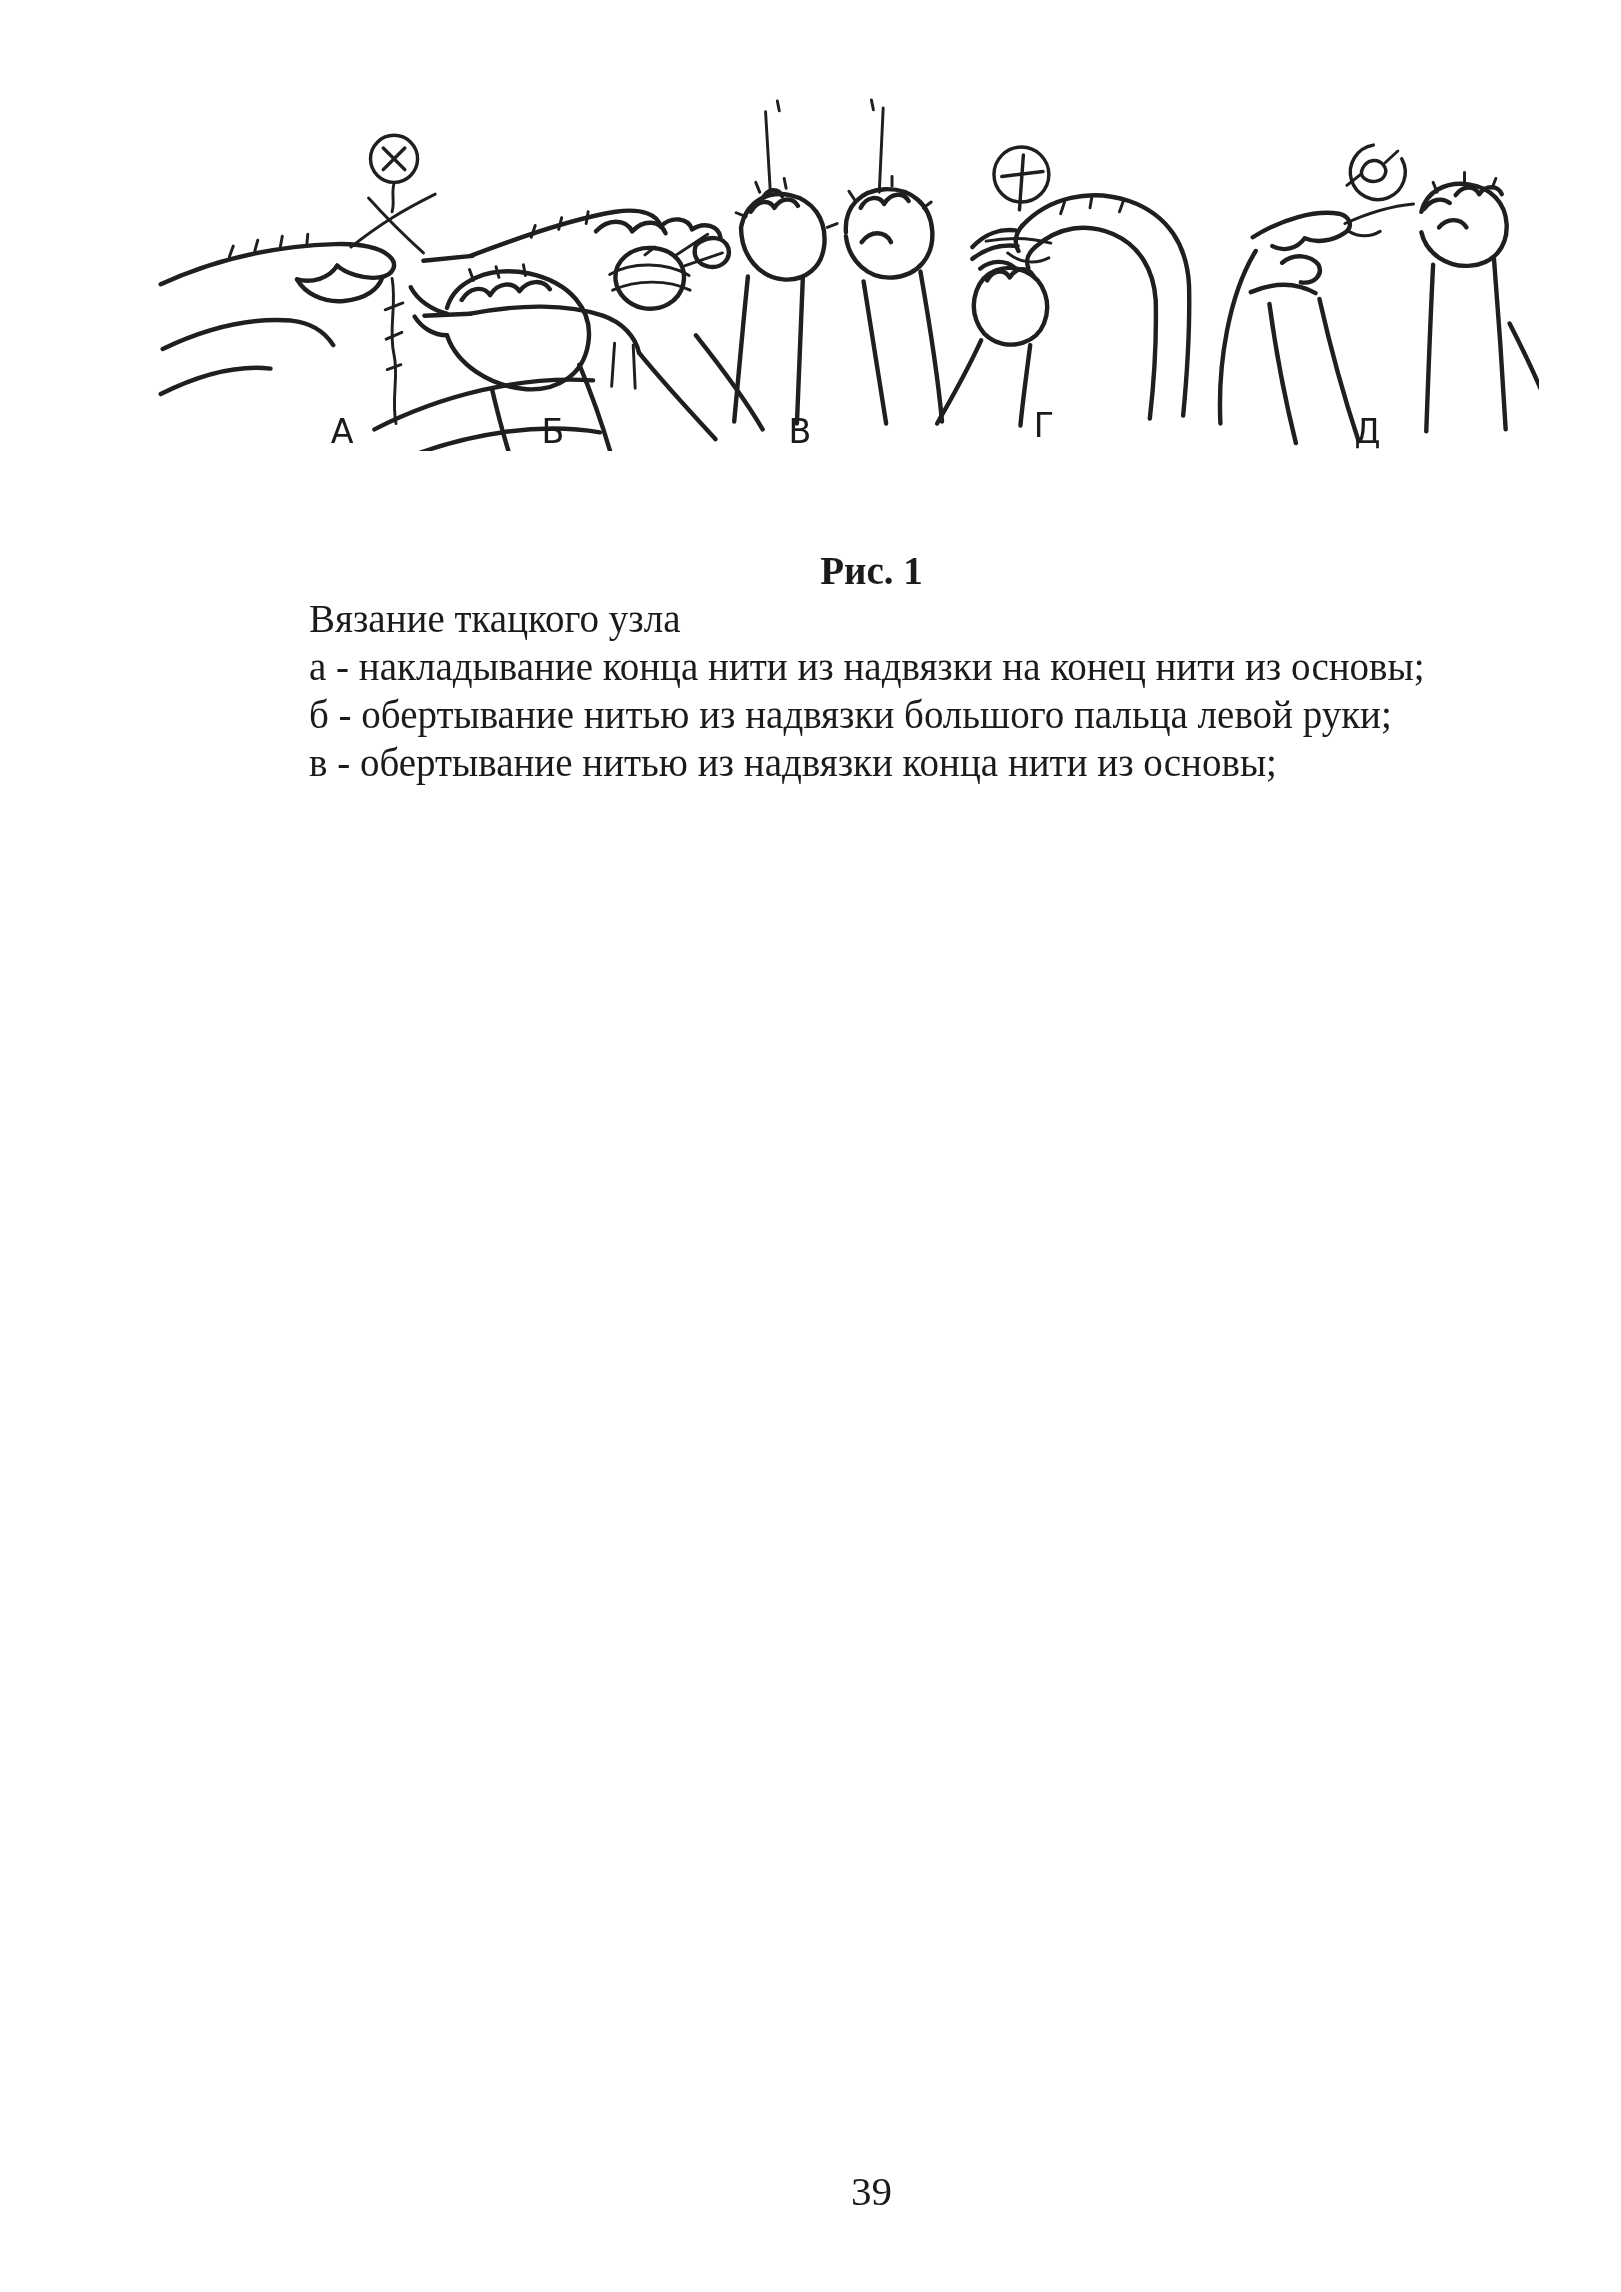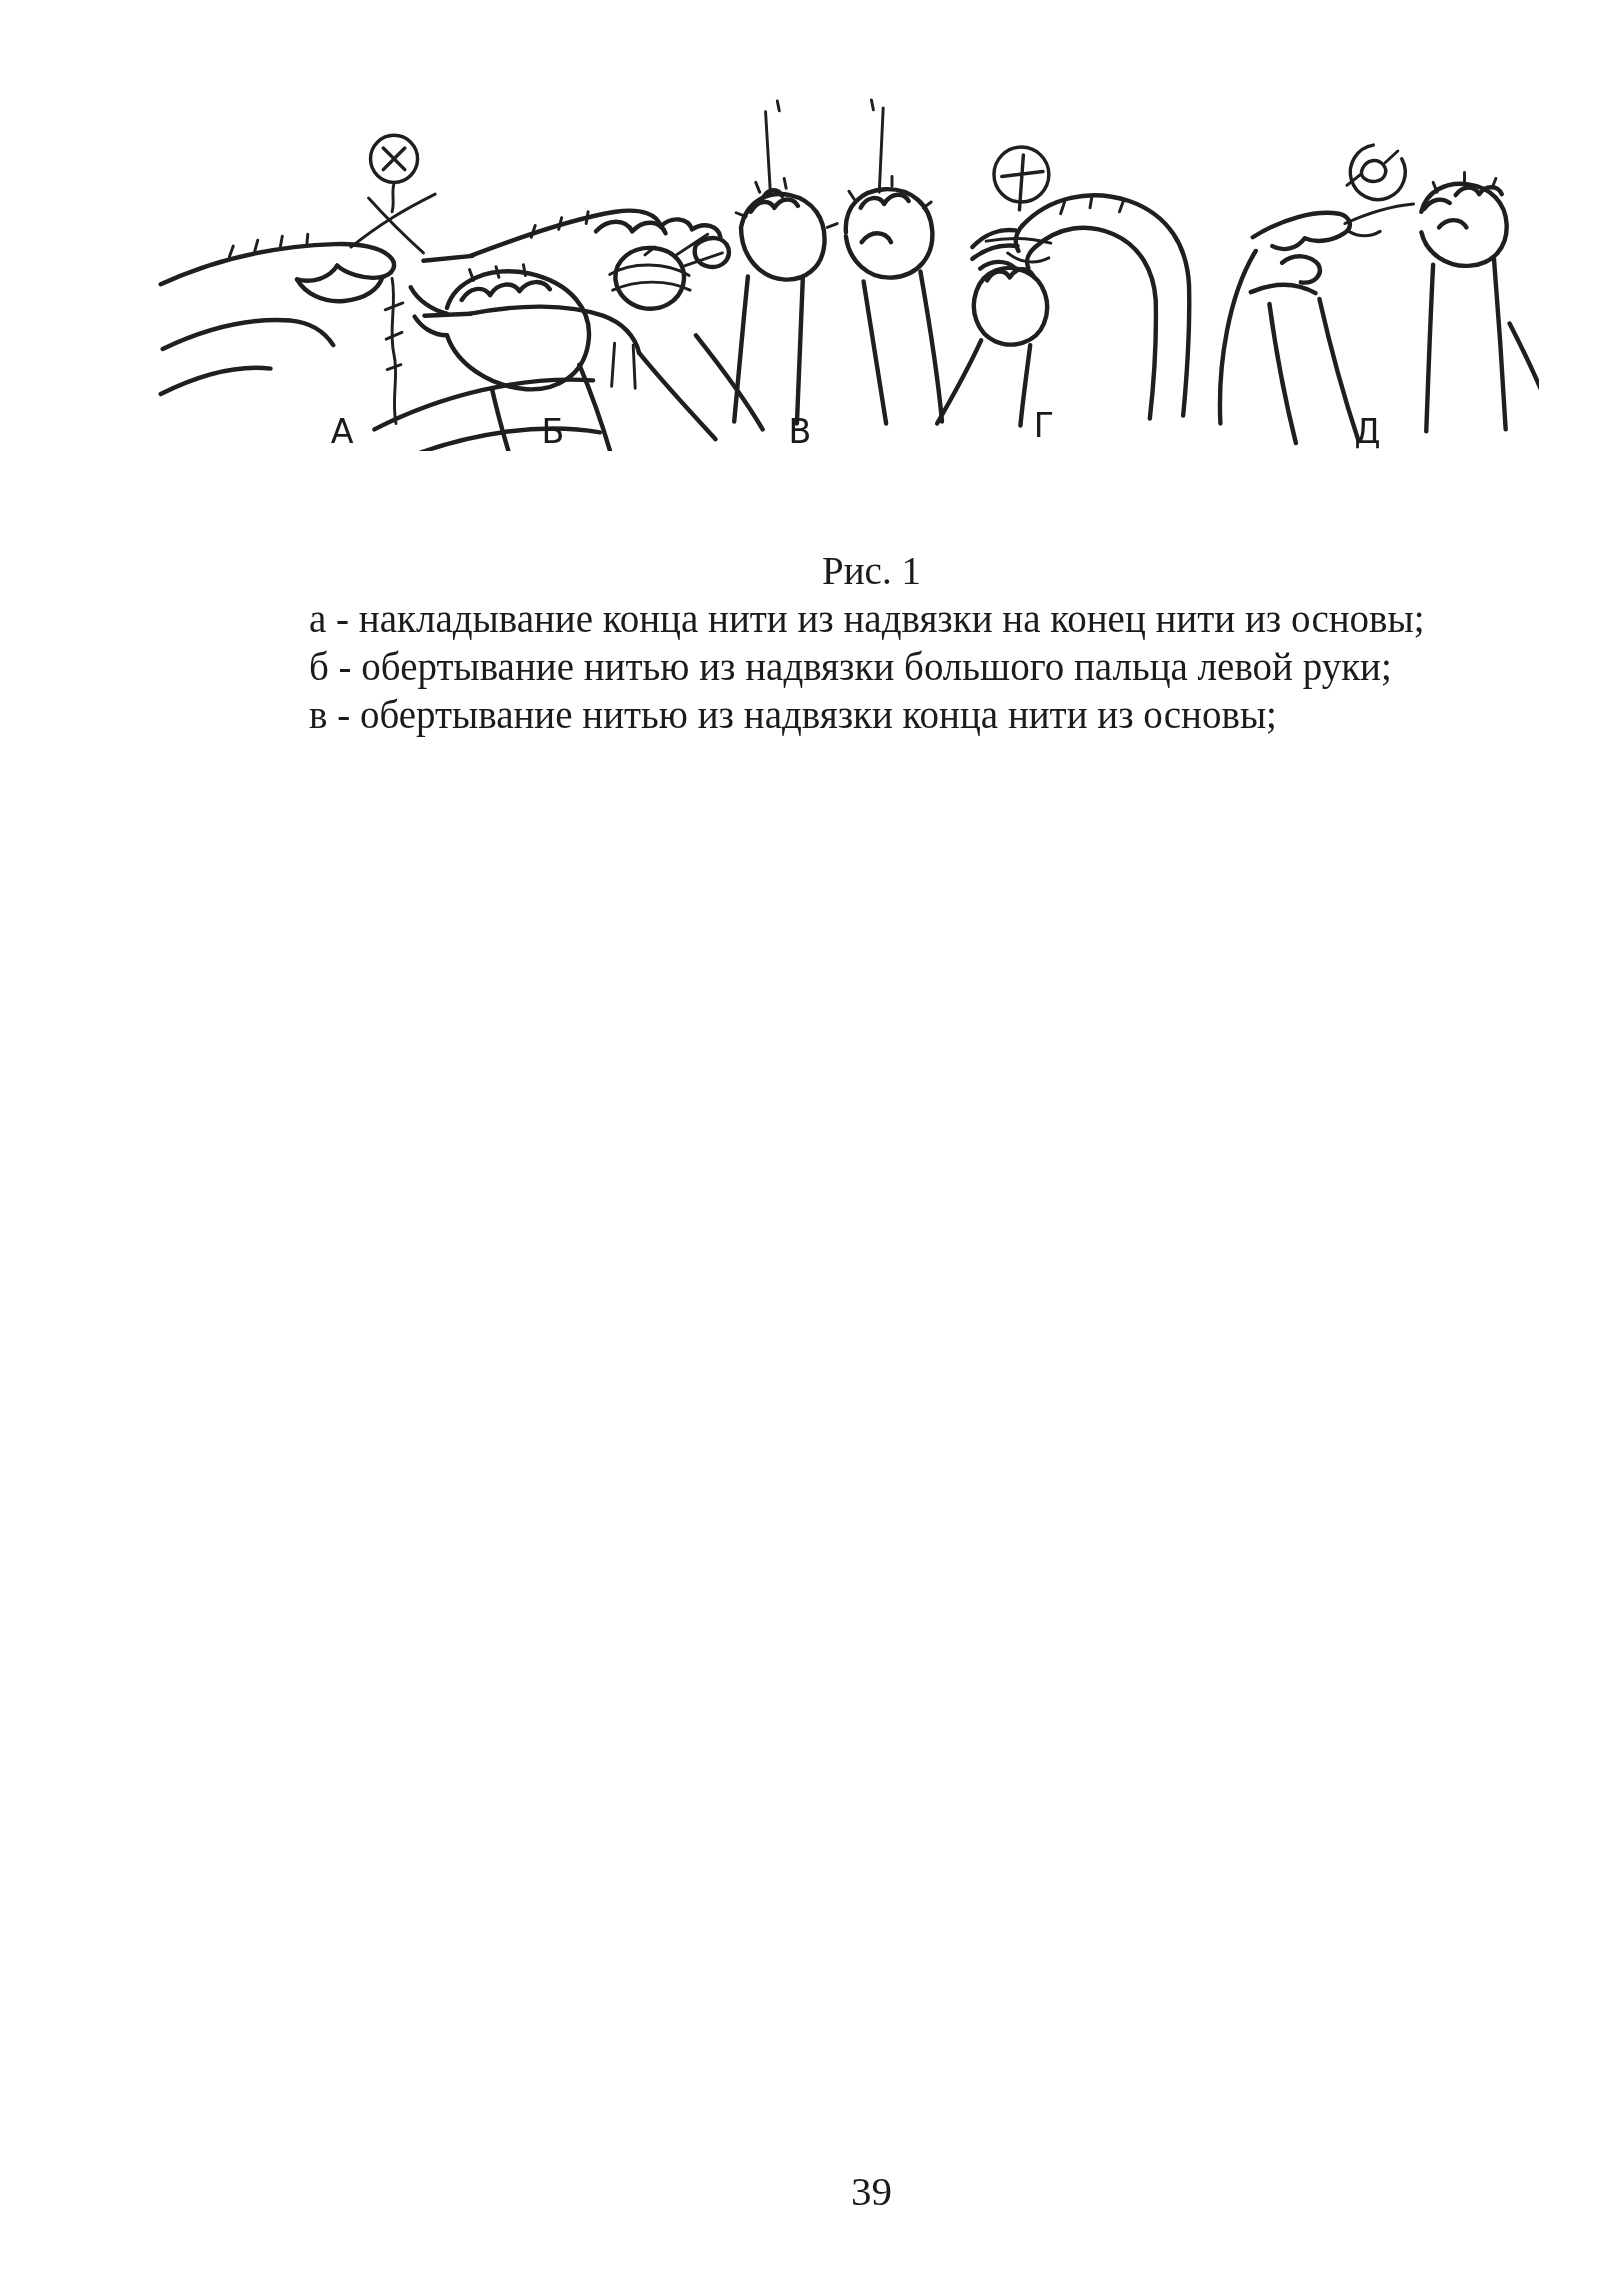--- a/index.html
+++ b/index.html
@@ -27,21 +27,21 @@
     fill: #1b1b1b;
   }
   .text-block {
     position: absolute;
     left: 309px; top: 547px;
     width: 1125px;
     font-size: 39px;
     line-height: 48px;
     white-space: nowrap;
   }
-  .caption { text-align: center; }
+  .caption { text-align: center; font-weight: bold; }
   .page-number {
     position: absolute;
     left: 309px; top: 2168px;
     width: 1125px;
     text-align: center;
     font-size: 41px;
     line-height: 47px;
   }
 </style>
 </head>
@@ -159,20 +159,21 @@
       <text class="panel-label" x="199" y="352" text-anchor="middle">А</text>
       <text class="panel-label" x="414" y="352" text-anchor="middle">Б</text>
       <text class="panel-label" x="666" y="352" text-anchor="middle">В</text>
       <text class="panel-label" x="915" y="346" text-anchor="middle">Г</text>
       <text class="panel-label" x="1245" y="352" text-anchor="middle">Д</text>
     </svg>
   </div>
 
   <div class="text-block">
     <div class="caption">Рис. 1</div>
+    <div>Вязание ткацкого узла</div>
     <div>а - накладывание конца нити из надвязки на конец нити из основы;</div>
     <div>б - обертывание нитью из надвязки большого пальца левой руки;</div>
     <div>в - обертывание нитью из надвязки конца нити из основы;</div>
   </div>
 
   <div class="page-number">39</div>
 
 </div>
 
 

